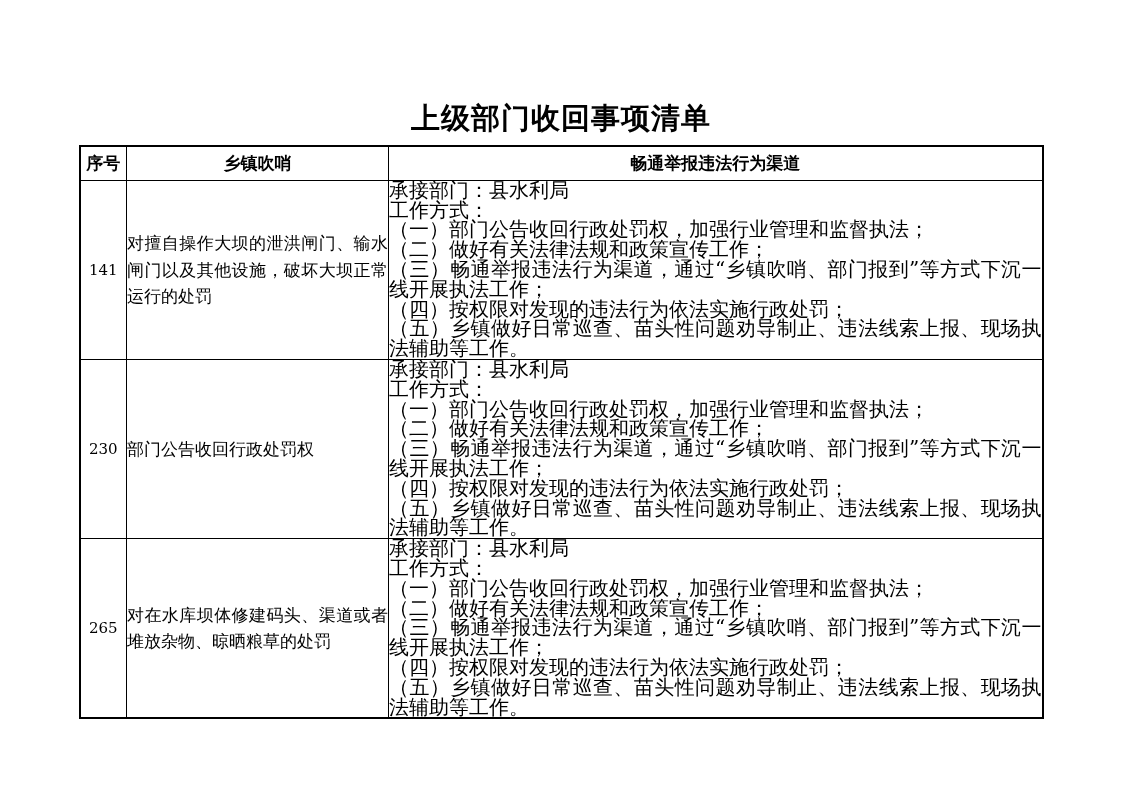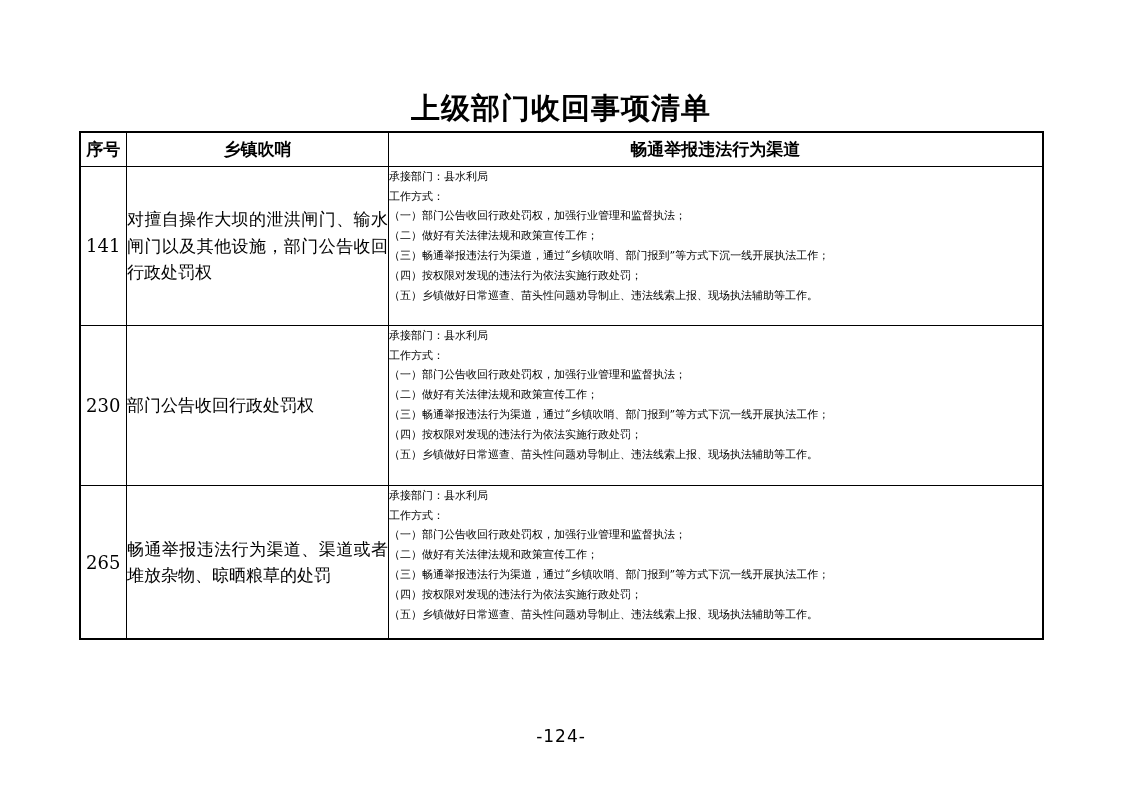--- a/index.html
+++ b/index.html
@@ -10,21 +10,21 @@
     font-family: "DejaVu Serif", serif;
   }
   .page {
     position: relative;
     width: 1122px;
     height: 793px;
     background: #ffffff;
     overflow: hidden;
   }
   .doc-title {
-    margin: 0;
+    margin: 10px;
     padding-top: 92px;
     text-align: center;
     font-family: "DejaVu Serif", serif;
     font-size: 29px;
     font-weight: bold;
     line-height: 1.15;
     letter-spacing: 1px;
   }
   table.items {
     margin: 6px auto 17px auto;
@@ -45,33 +45,33 @@
     height: 34px;
     font-family: "DejaVu Sans", "Liberation Sans", sans-serif;
     font-size: 17px;
     font-weight: bold;
     text-align: center;
     vertical-align: middle;
   }
   td.cell-no {
     text-align: center;
     vertical-align: middle;
-    font-size: 18px;
+    font-size: 15px;
   }
   td.cell-name {
     vertical-align: middle;
     text-align: justify;
     padding: 2px 9px;
     font-size: 17px;
     line-height: 1.55;
   }
   td.cell-detail {
     vertical-align: top;
     padding: 1px 6px 2px 7px;
-    font-size: 11px;
+    font-size: 20px;
   }
   td.cell-detail .detail-line {
     line-height: 19.8px;
     text-align: justify;
   }
   tr.row-141 { height: 159px; }
   tr.row-142 { height: 160px; }
   tr.row-143 { height: 154px; }
   .page-footer {
     position: absolute;
@@ -100,21 +100,21 @@
     <thead>
       <tr>
         <th>序号</th>
         <th>乡镇吹哨</th>
         <th>畅通举报违法行为渠道</th>
       </tr>
     </thead>
     <tbody>
       <tr class="row-141">
         <td class="cell-no">141</td>
-        <td class="cell-name">对擅自操作大坝的泄洪闸门、输水闸门以及其他设施，部门公告收回行政处罚权</td>
+        <td class="cell-name">对擅自操作大坝的泄洪闸门、输水闸门以及其他设施，破坏大坝正常运行的处罚</td>
         <td class="cell-detail">
           <div class="detail-line">承接部门：县水利局</div>
           <div class="detail-line">工作方式：</div>
           <div class="detail-line">（一）部门公告收回行政处罚权，加强行业管理和监督执法；</div>
           <div class="detail-line">（二）做好有关法律法规和政策宣传工作；</div>
           <div class="detail-line">（三）畅通举报违法行为渠道，通过“乡镇吹哨、部门报到”等方式下沉一线开展执法工作；</div>
           <div class="detail-line">（四）按权限对发现的违法行为依法实施行政处罚；</div>
           <div class="detail-line">（五）乡镇做好日常巡查、苗头性问题劝导制止、违法线索上报、现场执法辅助等工作。</div>
         </td>
       </tr>
@@ -126,29 +126,28 @@
           <div class="detail-line">工作方式：</div>
           <div class="detail-line">（一）部门公告收回行政处罚权，加强行业管理和监督执法；</div>
           <div class="detail-line">（二）做好有关法律法规和政策宣传工作；</div>
           <div class="detail-line">（三）畅通举报违法行为渠道，通过“乡镇吹哨、部门报到”等方式下沉一线开展执法工作；</div>
           <div class="detail-line">（四）按权限对发现的违法行为依法实施行政处罚；</div>
           <div class="detail-line">（五）乡镇做好日常巡查、苗头性问题劝导制止、违法线索上报、现场执法辅助等工作。</div>
         </td>
       </tr>
       <tr class="row-143">
         <td class="cell-no">265</td>
-        <td class="cell-name">畅通举报违法行为渠道、渠道或者堆放杂物、晾晒粮草的处罚</td>
+        <td class="cell-name">对在水库坝体修建码头、渠道或者堆放杂物、晾晒粮草的处罚</td>
         <td class="cell-detail">
           <div class="detail-line">承接部门：县水利局</div>
           <div class="detail-line">工作方式：</div>
           <div class="detail-line">（一）部门公告收回行政处罚权，加强行业管理和监督执法；</div>
           <div class="detail-line">（二）做好有关法律法规和政策宣传工作；</div>
           <div class="detail-line">（三）畅通举报违法行为渠道，通过“乡镇吹哨、部门报到”等方式下沉一线开展执法工作；</div>
           <div class="detail-line">（四）按权限对发现的违法行为依法实施行政处罚；</div>
           <div class="detail-line">（五）乡镇做好日常巡查、苗头性问题劝导制止、违法线索上报、现场执法辅助等工作。</div>
         </td>
       </tr>
     </tbody>
   </table>
 
-  <div class="page-footer">-124-</div>
 
 </div>
 
 </body></html>

